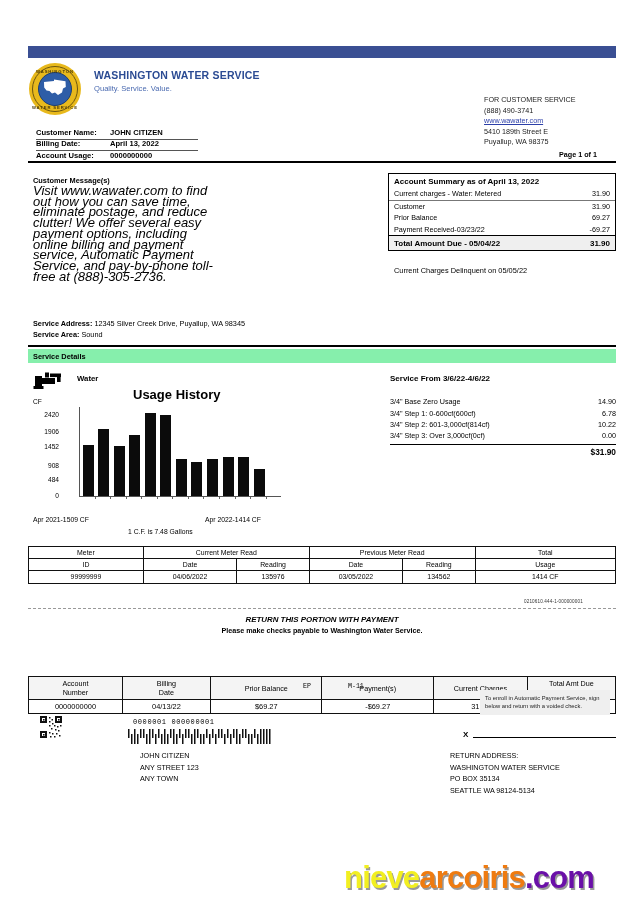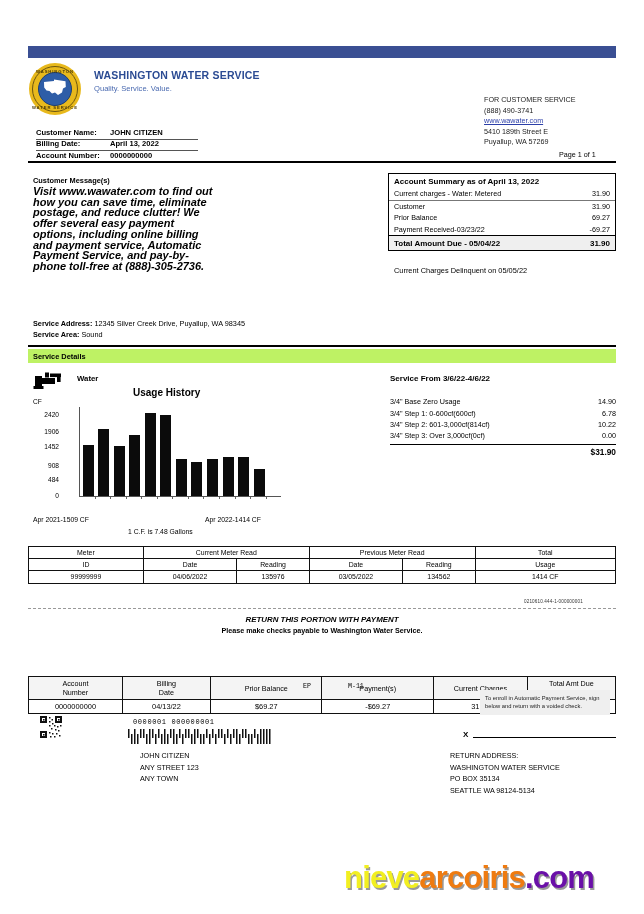--- a/index.html
+++ b/index.html
@@ -98,21 +98,21 @@
     color: #222;
   }
   .cust-svc a {
     color: #2c3fa8;
     text-decoration: underline;
   }
   .page-of {
     position: absolute;
     left: 559px; top: 150px;
     font-size: 7.2px;
-    font-weight: normal;
+    font-weight: bold;
   }
   .rule-under-head {
     position: absolute;
     left: 28px; top: 161px;
     width: 588px; height: 2.2px;
     background: #000;
   }
 
   
   .cust-block {
@@ -141,23 +141,23 @@
   .msg-title {
     position: absolute;
     left: 33px; top: 176px;
     font-size: 7.4px;
     font-weight: bold;
   }
   .msg-body {
     position: absolute;
     left: 33px; top: 186px;
     width: 180px;
-    font-size: 11px;
+    font-size: 13px;
     font-style: italic;
-    font-weight: bold;
+    font-weight: normal;
     line-height: 10.7px;
   }
 
   
   .acct-box {
     position: absolute;
     left: 388px; top: 173px;
     width: 228px;
     border: 1.3px solid #000;
     box-sizing: border-box;
@@ -200,21 +200,21 @@
   .rule-svc {
     position: absolute;
     left: 28px; top: 345px;
     width: 588px; height: 1.6px;
     background: #000;
   }
   .svc-details-bar {
     position: absolute;
     left: 28px; top: 349px;
     width: 588px; height: 14px;
-    background: #bef264;
+    background: #86efac;
   }
   .svc-details-bar span {
     position: absolute;
     left: 5px; top: 3.3px;
     font-size: 7.4px;
     font-weight: bold;
   }
 
   
   .faucet {
@@ -224,21 +224,21 @@
   }
   .water-label {
     position: absolute;
     left: 77px; top: 374px;
     font-size: 7.8px;
     font-weight: bold;
   }
   .chart-title {
     position: absolute;
     left: 133px; top: 387px;
-    font-size: 10px;
+    font-size: 13px;
     font-weight: bold;
     text-align: right;
   }
   .chart-area {
     position: absolute;
     left: 33px; top: 398px;
     width: 250px; height: 105px;
   }
   .cf-label {
     position: absolute;
@@ -480,36 +480,36 @@
   </div>
 
   <div class="brand-name">WASHINGTON WATER SERVICE</div>
   <div class="brand-tag">Quality. Service. Value.</div>
 
   <div class="cust-svc">
     <div>FOR CUSTOMER SERVICE</div>
     <div>(888) 490-3741</div>
     <div><a href="#">www.wawater.com</a></div>
     <div>5410 189th Street E</div>
-    <div>Puyallup, WA 57269</div>
+    <div>Puyallup, WA 98375</div>
   </div>
   <div class="page-of">Page 1 of 1</div>
   <div class="rule-under-head"></div>
 
   <div class="cust-block">
     <div class="row">
       <span class="lbl">Customer Name:</span>
       <span class="val">JOHN CITIZEN</span>
     </div>
     <div class="row">
       <span class="lbl">Billing Date:</span>
       <span class="val">April 13, 2022</span>
     </div>
     <div class="row">
-      <span class="lbl">Account Number:</span>
+      <span class="lbl">Account Usage:</span>
       <span class="val">0000000000</span>
     </div>
   </div>
   <div class="cust-sep2"></div>
   <div class="cust-sep"></div>
 
   <div class="msg-title">Customer Message(s)</div>
   <div class="msg-body">Visit www.wawater.com to find out how you can save time, eliminate postage, and reduce clutter! We offer several easy payment options, including online billing and payment service, Automatic Payment Service, and pay-by-phone toll-free at (888)-305-2736.</div>
 
   <div class="acct-box">

